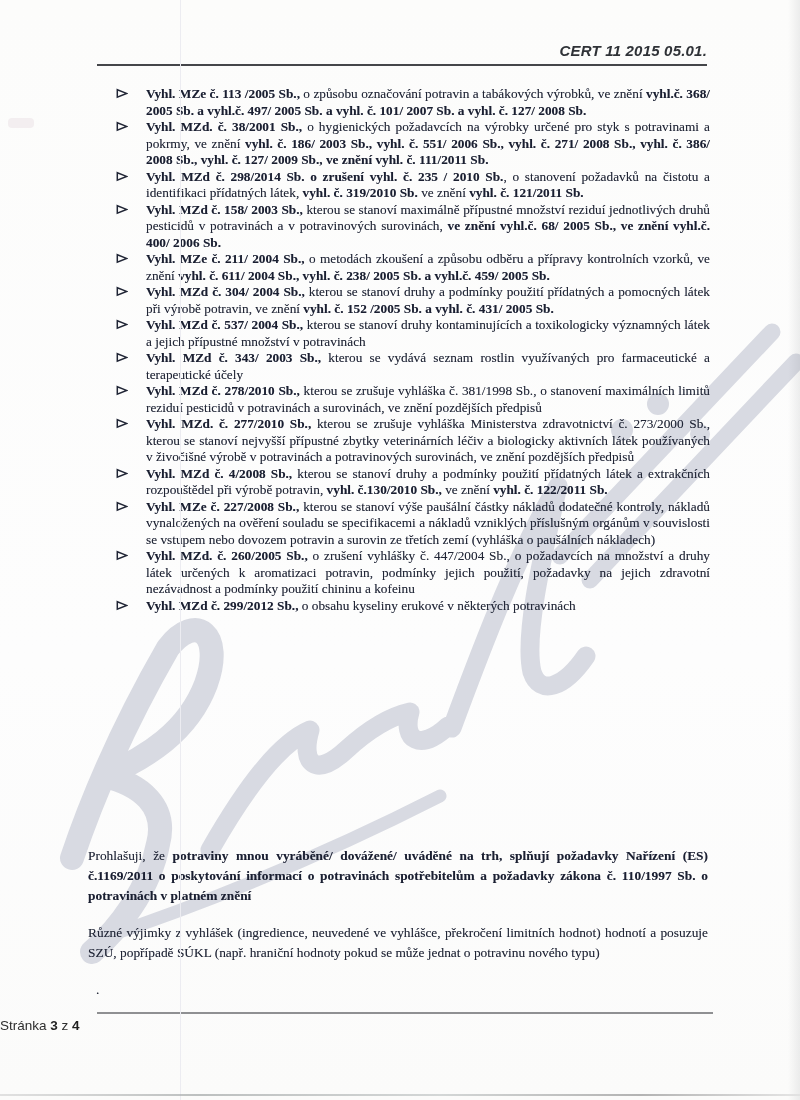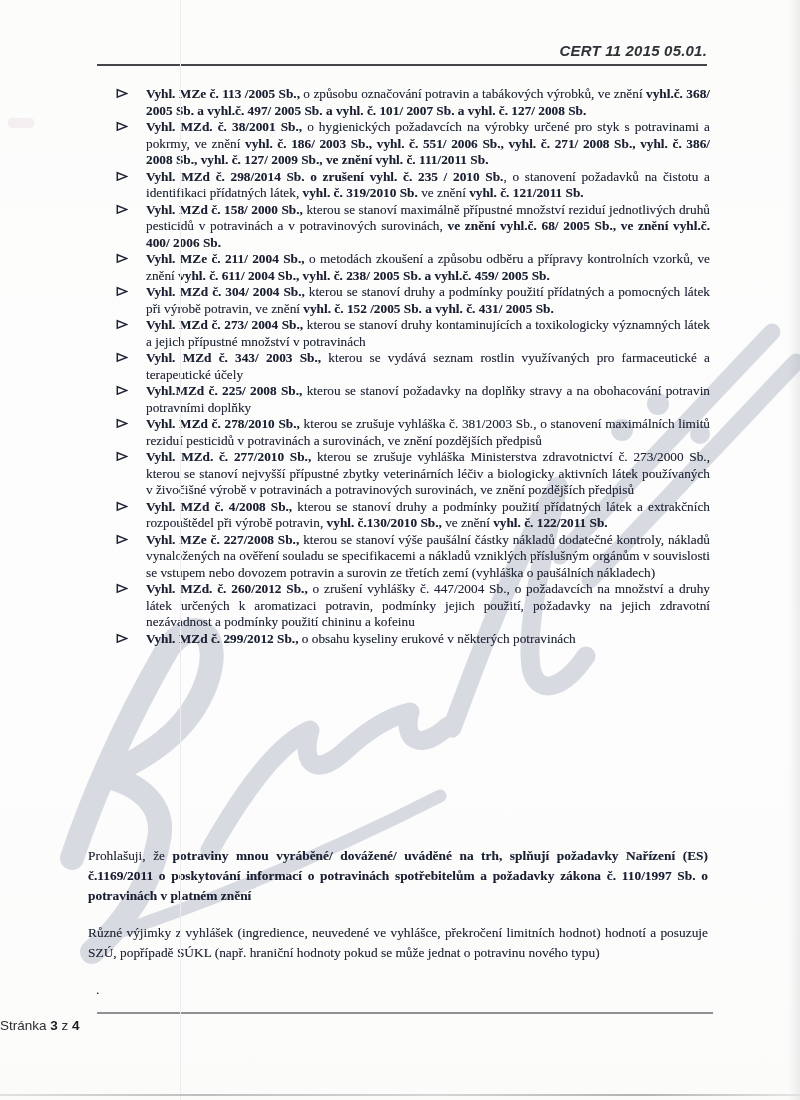--- a/index.html
+++ b/index.html
@@ -108,21 +108,21 @@
           </svg>
         </span>
         <div class="content"><span class="b">Vyhl. MZd č. 298/2014 Sb. o zrušení vyhl. č. 235 / 2010 Sb.</span><span>, o stanovení požadavků na čistotu a identifikaci přídatných látek, </span><span class="b">vyhl. č. 319/2010 Sb.</span><span> ve znění </span><span class="b">vyhl. č. 121/2011 Sb.</span></div>
       </div>
       <div class="item">
         <span class="bullet">
           <svg width="12" height="11" viewBox="0 0 12 11">
             <path d="M1.3 1.7 L10.6 5.4 L1.3 9.1 Z" fill="none" stroke="currentColor" stroke-width="1.5" stroke-linejoin="miter"></path>
           </svg>
         </span>
-        <div class="content"><span class="b">Vyhl. MZd č. 158/ 2000 Sb.,</span><span> kterou se stanoví maximálně přípustné množství reziduí jednotlivých druhů pesticidů v potravinách a v potravinových surovinách, </span><span class="b">ve znění vyhl.č. 68/ 2005 Sb., ve znění vyhl.č. 400/ 2006 Sb.</span></div>
+        <div class="content"><span class="b">Vyhl. MZd č. 158/ 2003 Sb.,</span><span> kterou se stanoví maximálně přípustné množství reziduí jednotlivých druhů pesticidů v potravinách a v potravinových surovinách, </span><span class="b">ve znění vyhl.č. 68/ 2005 Sb., ve znění vyhl.č. 400/ 2006 Sb.</span></div>
       </div>
       <div class="item">
         <span class="bullet">
           <svg width="12" height="11" viewBox="0 0 12 11">
             <path d="M1.3 1.7 L10.6 5.4 L1.3 9.1 Z" fill="none" stroke="currentColor" stroke-width="1.5" stroke-linejoin="miter"></path>
           </svg>
         </span>
         <div class="content"><span class="b">Vyhl. MZe č. 211/ 2004 Sb.,</span><span> o metodách zkoušení a způsobu odběru a přípravy kontrolních vzorků, ve znění </span><span class="b">vyhl. č. 611/ 2004 Sb., vyhl. č. 238/ 2005 Sb. a vyhl.č. 459/ 2005 Sb.</span></div>
       </div>
       <div class="item">
@@ -132,45 +132,37 @@
           </svg>
         </span>
         <div class="content"><span class="b">Vyhl. MZd č. 304/ 2004 Sb.,</span><span> kterou se stanoví druhy a podmínky použití přídatných a pomocných látek při výrobě potravin, ve znění </span><span class="b">vyhl. č. 152 /2005 Sb. a vyhl. č. 431/ 2005 Sb.</span></div>
       </div>
       <div class="item">
         <span class="bullet">
           <svg width="12" height="11" viewBox="0 0 12 11">
             <path d="M1.3 1.7 L10.6 5.4 L1.3 9.1 Z" fill="none" stroke="currentColor" stroke-width="1.5" stroke-linejoin="miter"></path>
           </svg>
         </span>
-        <div class="content"><span class="b">Vyhl. MZd č. 273/ 2004 Sb.,</span><span> kterou se stanoví druhy kontaminujících a toxikologicky významných látek a jejich přípustné množství v potravinách</span></div>
+        <div class="content"><span class="b">Vyhl. MZd č. 537/ 2004 Sb.,</span><span> kterou se stanoví druhy kontaminujících a toxikologicky významných látek a jejich přípustné množství v potravinách</span></div>
       </div>
       <div class="item">
         <span class="bullet">
           <svg width="12" height="11" viewBox="0 0 12 11">
             <path d="M1.3 1.7 L10.6 5.4 L1.3 9.1 Z" fill="none" stroke="currentColor" stroke-width="1.5" stroke-linejoin="miter"></path>
           </svg>
         </span>
         <div class="content"><span class="b">Vyhl. MZd č. 343/ 2003 Sb.,</span><span> kterou se vydává seznam rostlin využívaných pro farmaceutické a terapeutické účely</span></div>
       </div>
       <div class="item">
         <span class="bullet">
           <svg width="12" height="11" viewBox="0 0 12 11">
             <path d="M1.3 1.7 L10.6 5.4 L1.3 9.1 Z" fill="none" stroke="currentColor" stroke-width="1.5" stroke-linejoin="miter"></path>
           </svg>
         </span>
-        <div class="content"><span class="b">Vyhl.MZd č. 225/ 2008 Sb.,</span><span> kterou se stanoví požadavky na doplňky stravy a na obohacování potravin potravními doplňky</span></div>
-      </div>
-      <div class="item">
-        <span class="bullet">
-          <svg width="12" height="11" viewBox="0 0 12 11">
-            <path d="M1.3 1.7 L10.6 5.4 L1.3 9.1 Z" fill="none" stroke="currentColor" stroke-width="1.5" stroke-linejoin="miter"></path>
-          </svg>
-        </span>
-        <div class="content"><span class="b">Vyhl. MZd č. 278/2010 Sb.,</span><span> kterou se zrušuje vyhláška č. 381/2003 Sb., o stanovení maximálních limitů reziduí pesticidů v potravinách a surovinách, ve znění pozdějších předpisů</span></div>
+        <div class="content"><span class="b">Vyhl. MZd č. 278/2010 Sb.,</span><span> kterou se zrušuje vyhláška č. 381/1998 Sb., o stanovení maximálních limitů reziduí pesticidů v potravinách a surovinách, ve znění pozdějších předpisů</span></div>
       </div>
       <div class="item">
         <span class="bullet">
           <svg width="12" height="11" viewBox="0 0 12 11">
             <path d="M1.3 1.7 L10.6 5.4 L1.3 9.1 Z" fill="none" stroke="currentColor" stroke-width="1.5" stroke-linejoin="miter"></path>
           </svg>
         </span>
         <div class="content"><span class="b">Vyhl. MZd. č. 277/2010 Sb.,</span><span> kterou se zrušuje vyhláška Ministerstva zdravotnictví č. 273/2000 Sb., kterou se stanoví nejvyšší přípustné zbytky veterinárních léčiv a biologicky aktivních látek používaných v živočišné výrobě v potravinách a potravinových surovinách, ve znění pozdějších předpisů</span></div>
       </div>
       <div class="item">
@@ -188,21 +180,21 @@
           </svg>
         </span>
         <div class="content"><span class="b">Vyhl. MZe č. 227/2008 Sb.,</span><span> kterou se stanoví výše paušální částky nákladů dodatečné kontroly, nákladů vynaložených na ověření souladu se specifikacemi a nákladů vzniklých příslušným orgánům v souvislosti se vstupem nebo dovozem potravin a surovin ze třetích zemí (vyhláška o paušálních nákladech)</span></div>
       </div>
       <div class="item">
         <span class="bullet">
           <svg width="12" height="11" viewBox="0 0 12 11">
             <path d="M1.3 1.7 L10.6 5.4 L1.3 9.1 Z" fill="none" stroke="currentColor" stroke-width="1.5" stroke-linejoin="miter"></path>
           </svg>
         </span>
-        <div class="content"><span class="b">Vyhl. MZd. č. 260/2012 Sb.,</span><span> o zrušení vyhlášky č. 447/2004 Sb., o požadavcích na množství a druhy látek určených k aromatizaci potravin, podmínky jejich použití, požadavky na jejich zdravotní nezávadnost a podmínky použití chininu a kofeinu</span></div>
+        <div class="content"><span class="b">Vyhl. MZd. č. 260/2005 Sb.,</span><span> o zrušení vyhlášky č. 447/2004 Sb., o požadavcích na množství a druhy látek určených k aromatizaci potravin, podmínky jejich použití, požadavky na jejich zdravotní nezávadnost a podmínky použití chininu a kofeinu</span></div>
       </div>
       <div class="item">
         <span class="bullet">
           <svg width="12" height="11" viewBox="0 0 12 11">
             <path d="M1.3 1.7 L10.6 5.4 L1.3 9.1 Z" fill="none" stroke="currentColor" stroke-width="1.5" stroke-linejoin="miter"></path>
           </svg>
         </span>
         <div class="content"><span class="b">Vyhl. MZd č. 299/2012 Sb.,</span><span> o obsahu kyseliny erukové v některých potravinách</span></div>
       </div>
     </div>

